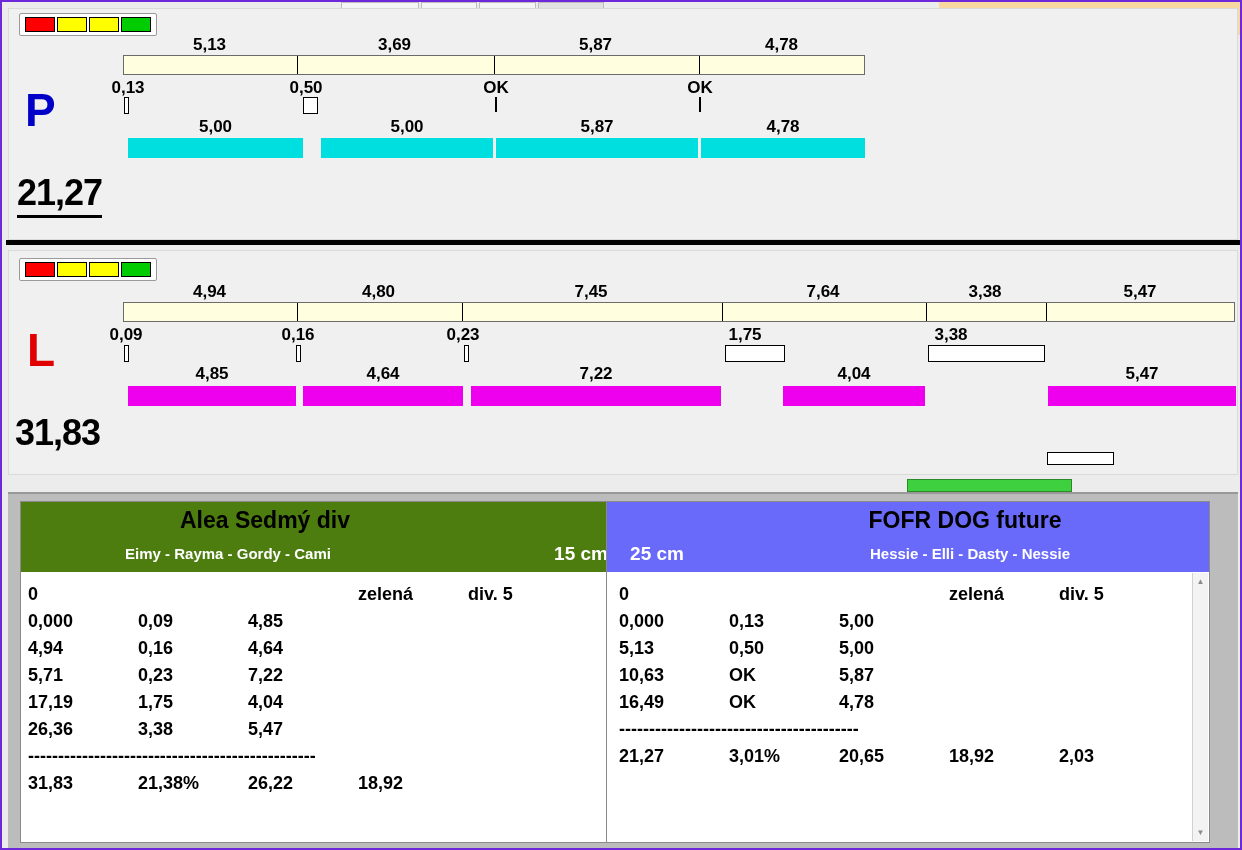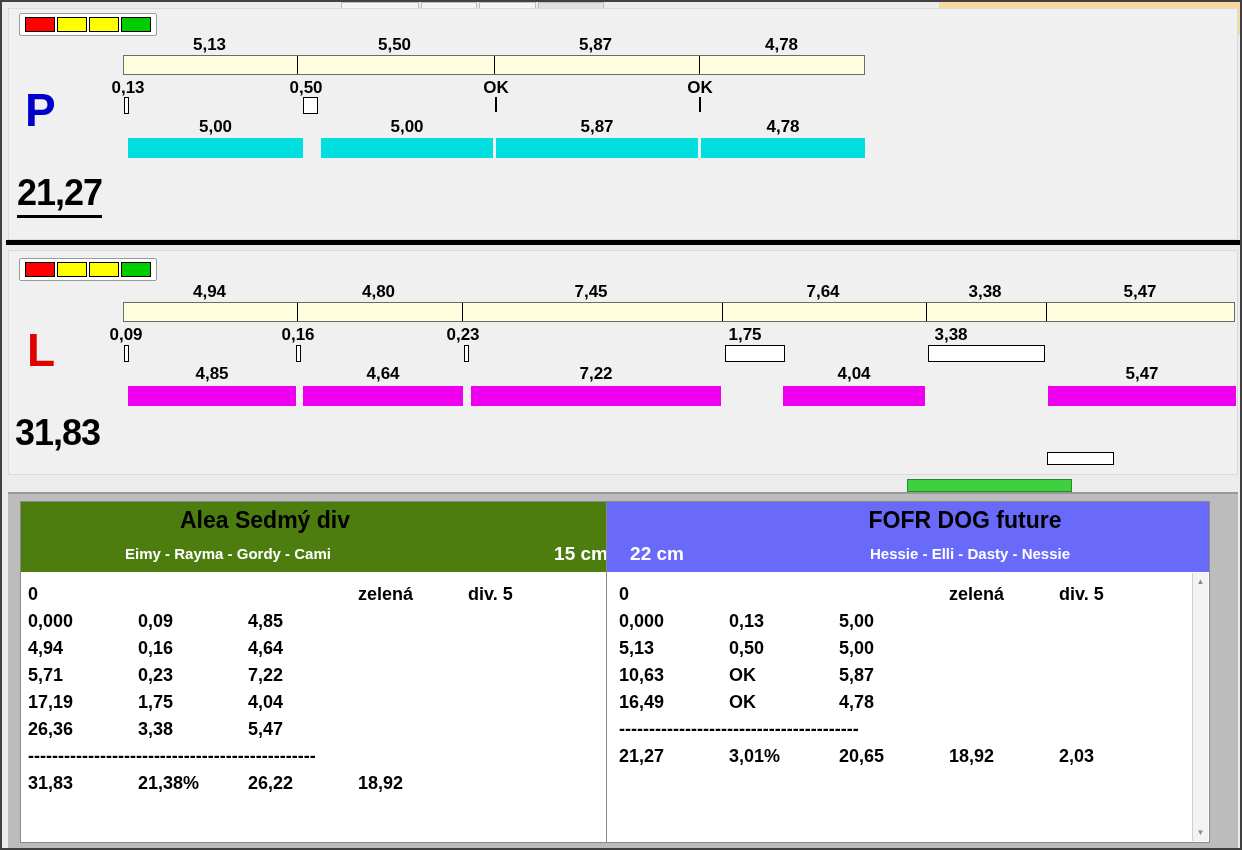--- a/index.html
+++ b/index.html
@@ -1,19 +1,19 @@
 <!DOCTYPE html>
 <html><head>
 <meta charset="utf-8">
 <style>
   * { margin:0; padding:0; box-sizing:border-box; }
   html,body { background:#9a9a9a; }
   #screen {
     position:relative; width:1242px; height:850px; overflow:hidden;
-    background:#ececec; border:2px solid #404040;
+    background:#ececec; border:2px solid #6d28d9;
     font-family:"Liberation Sans", sans-serif; font-weight:bold; color:#000;
   }
   .frag { position:absolute; background:#f5f5f5; border:1px solid #bdbdbd; }
   .peach { position:absolute; background:#f8d8a0; }
   section.lane { position:absolute; background:#f0f0f0; border:1px solid #dadada; }
   .lights { position:absolute; display:flex; gap:2px; background:#fff; border:1px solid #9a9a9a; border-radius:2px; padding:3px 5px; }
   .light { width:30px; height:15px; border:1px solid #000; }
   .lbl { position:absolute; text-align:center; font-size:17px; white-space:nowrap; }
   .cream { position:absolute; height:20px; background:#ffffe0; border:1px solid #6b6b6b; }
   .vdiv { position:absolute; top:0; bottom:0; width:1px; background:#000; }
@@ -60,21 +60,21 @@
 
   <section class="lane" style="left:6px;top:6px;width:1230px;height:232px">
     <div class="lights" style="left:10px;top:4px">
       <div class="light" style="background:#ff0000"></div>
       <div class="light" style="background:#ffff00"></div>
       <div class="light" style="background:#ffff00"></div>
       <div class="light" style="background:#00cc00"></div>
     </div>
 
     <div class="lbl" style="left:114px;top:26px;width:173px">5,13</div>
-    <div class="lbl" style="left:287px;top:26px;width:197px">5,50</div>
+    <div class="lbl" style="left:287px;top:26px;width:197px">3,69</div>
     <div class="lbl" style="left:484px;top:26px;width:205px">5,87</div>
     <div class="lbl" style="left:689px;top:26px;width:167px">4,78</div>
 
     <div class="cream" style="left:114px;top:46px;width:742px">
       <i class="vdiv" style="left:173px"></i>
       <i class="vdiv" style="left:370px"></i>
       <i class="vdiv" style="left:575px"></i>
     </div>
 
     <div class="lbl" style="left:99px;top:69px;width:40px">0,13</div>
@@ -180,21 +180,21 @@
           <div class="sarrow">▲</div>
           <div class="sarrow">▼</div>
         </div>
       </div>
     </div>
 
     <div class="bpanel" style="left:598px;width:604px">
       <div class="panel-header" style="background:#6a6afa">
         <div class="panel-title" style="left:120px;top:5px;width:476px">FOFR DOG future</div>
         <div class="panel-team" style="left:130px;top:43px;width:466px">Hessie - Elli - Dasty - Nessie</div>
-        <div class="panel-height" style="left:8px;top:41px;width:84px">22 cm</div>
+        <div class="panel-height" style="left:8px;top:41px;width:84px">25 cm</div>
       </div>
       <div class="panel-body">
         <div class="trows" id="right-rows" style="left:12px">
             <div class="trow"><div class="tcell">0</div><div class="tcell"></div><div class="tcell"></div><div class="tcell">zelená</div><div class="tcell">div. 5</div></div>
             <div class="trow"><div class="tcell">0,000</div><div class="tcell">0,13</div><div class="tcell">5,00</div></div>
             <div class="trow"><div class="tcell">5,13</div><div class="tcell">0,50</div><div class="tcell">5,00</div></div>
             <div class="trow"><div class="tcell">10,63</div><div class="tcell">OK</div><div class="tcell">5,87</div></div>
             <div class="trow"><div class="tcell">16,49</div><div class="tcell">OK</div><div class="tcell">4,78</div></div>
             <div class="trow dashrow">----------------------------------------</div>
             <div class="trow"><div class="tcell">21,27</div><div class="tcell">3,01%</div><div class="tcell">20,65</div><div class="tcell">18,92</div><div class="tcell">2,03</div></div>

